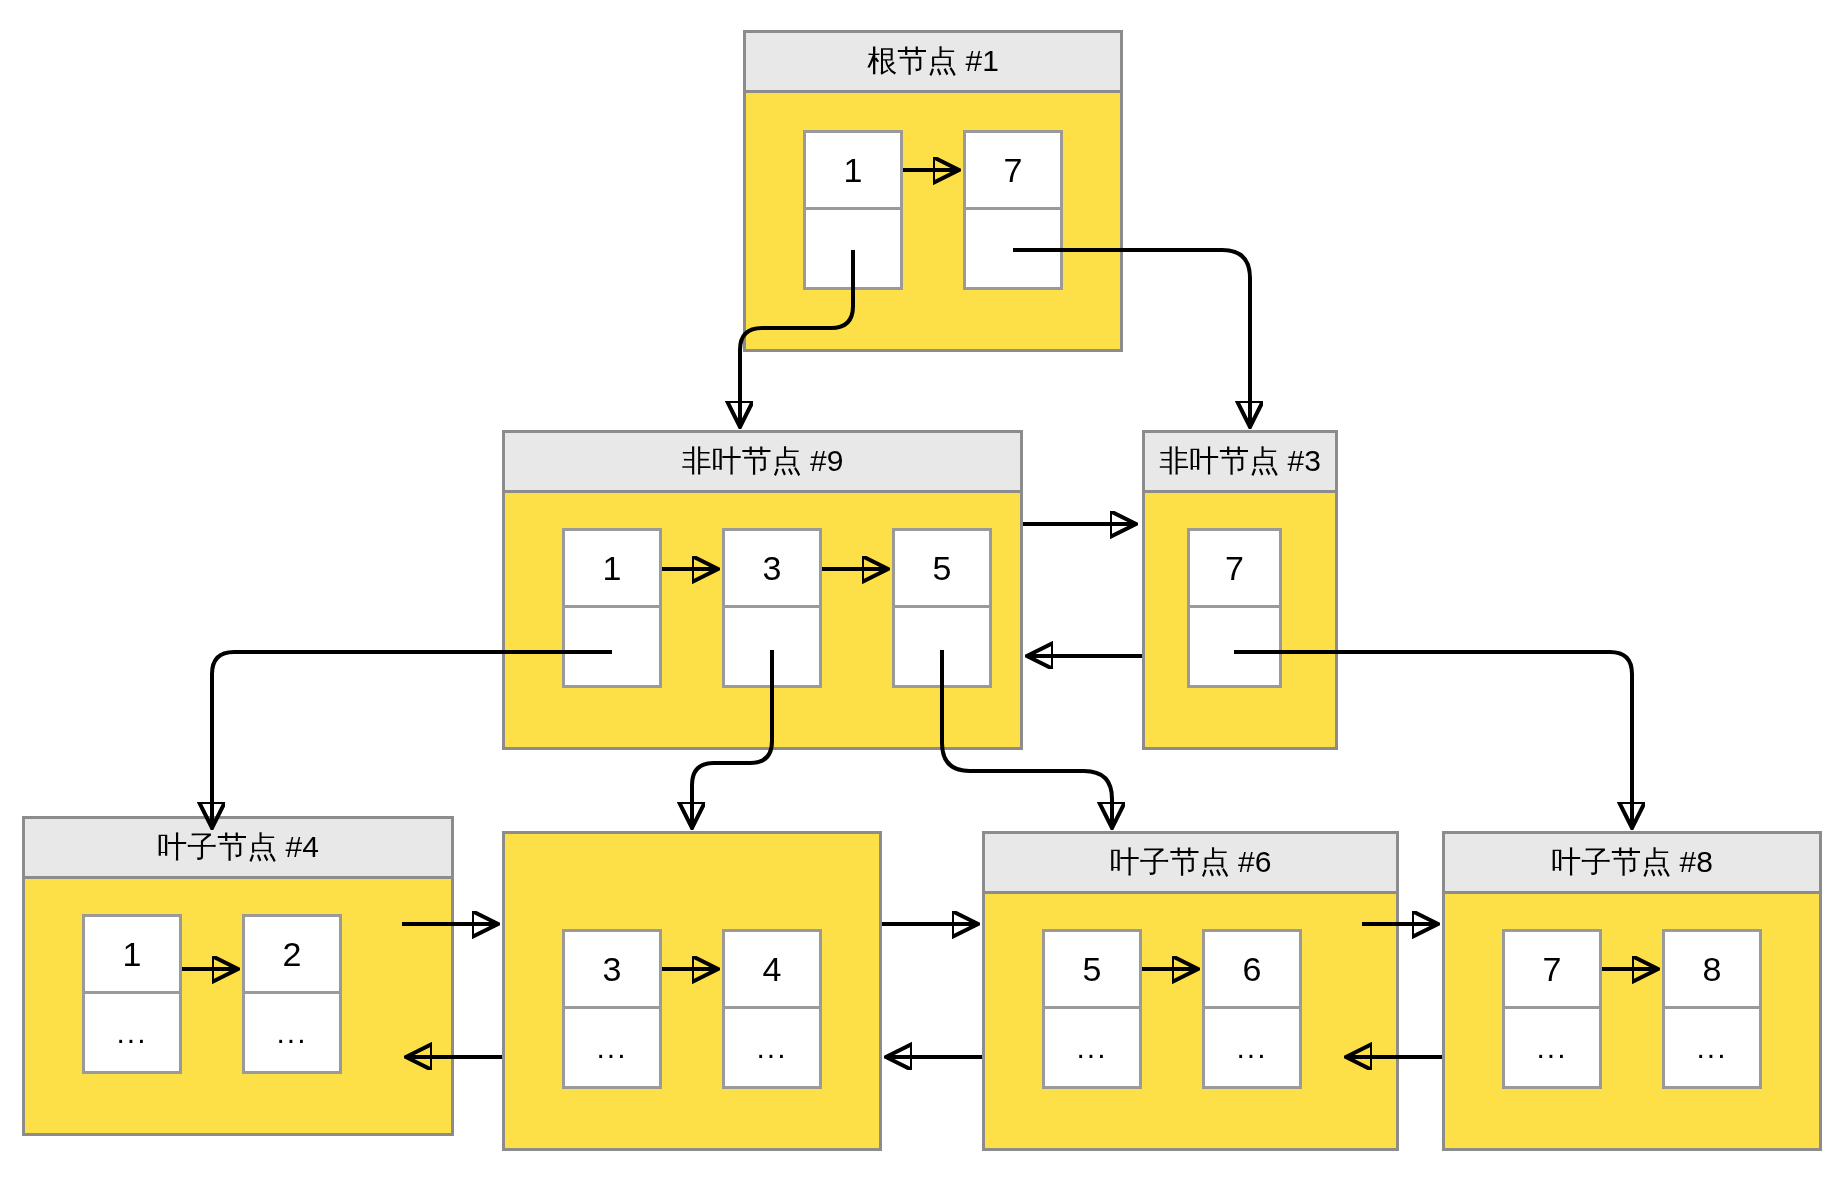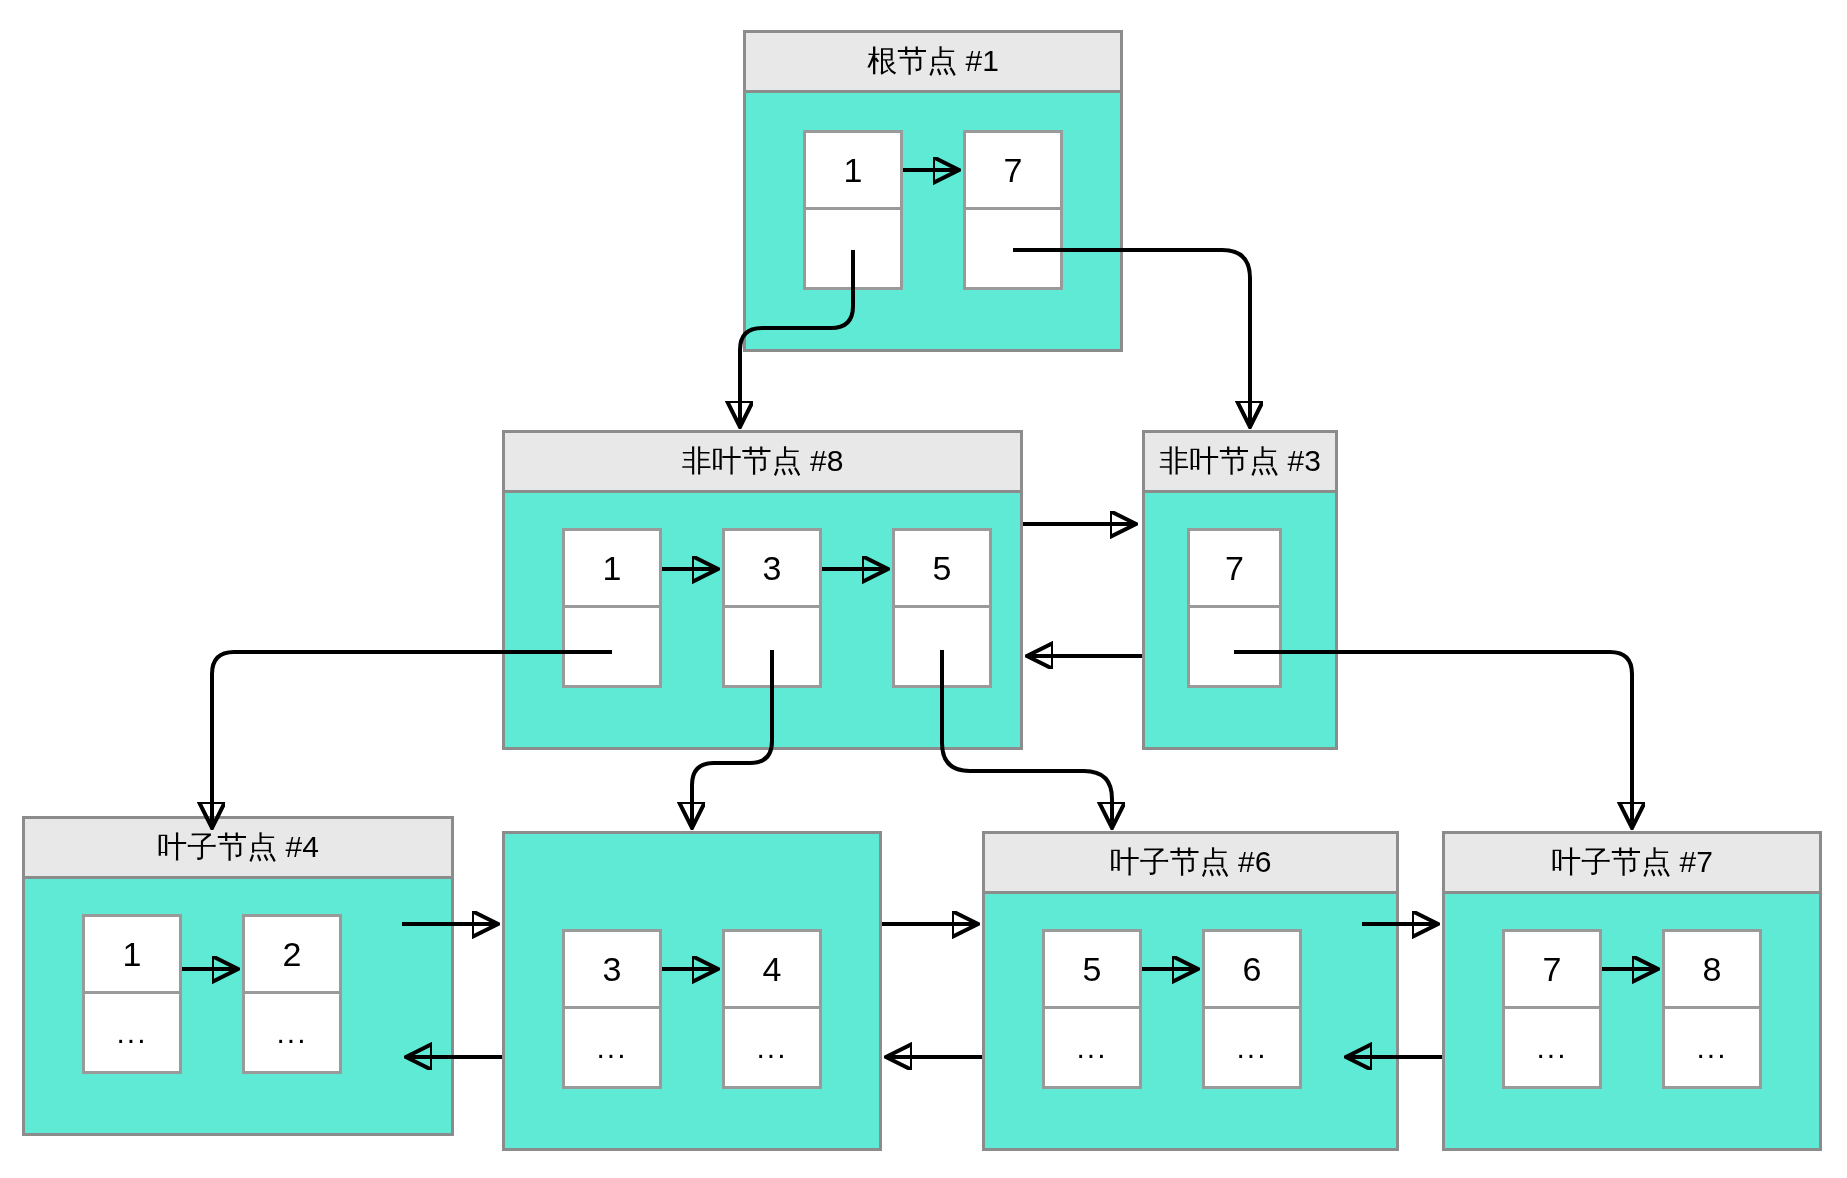--- a/index.html
+++ b/index.html
@@ -5,21 +5,21 @@
   :root{
     --node_border:#8c8c8c;
     --cell_border:#9a9a9a;
     --title_fill:#e8e8e8;
     --line:#000000;
     --canvas_bg:#ffffff;
   }
   html,body{margin:0;padding:0;}
   body{background:var(--canvas_bg);font-family:"Liberation Sans","DejaVu Sans",sans-serif;}
   .canvas{position:relative;width:1847px;height:1178px;background:var(--canvas_bg);overflow:hidden;}
-  .node{position:absolute;border:3px solid var(--node_border);box-sizing:border-box;background:#5eead4;}
+  .node{position:absolute;border:3px solid var(--node_border);box-sizing:border-box;background:#fde047;}
   .node-title{height:57px;border-bottom:3px solid var(--node_border);background:var(--title_fill);
     display:flex;align-items:center;justify-content:center;font-size:30px;color:#000;}
   .cell{position:absolute;width:100px;height:160px;border:3px solid var(--cell_border);
     box-sizing:border-box;background:#fff;}
   .cell-key{height:77px;border-bottom:3px solid var(--cell_border);box-sizing:border-box;
     display:flex;align-items:center;justify-content:center;font-size:34px;color:#000;}
   .cell-ptr{height:77px;display:flex;align-items:center;justify-content:center;
     font-size:30px;color:#000;letter-spacing:2px;}
   .wires{position:absolute;left:0;top:0;pointer-events:none;}
   .wires path,.wires line{stroke:var(--line);stroke-width:4;fill:none;}
@@ -38,21 +38,21 @@
       <div class="cell-ptr"></div>
     </div>
     <div class="cell" style="left:217px;top:97px">
       <div class="cell-key">7</div>
       <div class="cell-ptr"></div>
     </div>
   </div>
 
   <div class="node" style="left:502px;top:430px;width:521px;height:320px">
     <div class="node-title">
-      <span>非叶节点 #8</span>
+      <span>非叶节点 #9</span>
     </div>
     <div class="cell" style="left:57px;top:95px">
       <div class="cell-key">1</div>
       <div class="cell-ptr"></div>
     </div>
     <div class="cell" style="left:217px;top:95px">
       <div class="cell-key">3</div>
       <div class="cell-ptr"></div>
     </div>
     <div class="cell" style="left:387px;top:95px">
@@ -105,21 +105,21 @@
       <div class="cell-ptr">...</div>
     </div>
     <div class="cell" style="left:217px;top:95px">
       <div class="cell-key">6</div>
       <div class="cell-ptr">...</div>
     </div>
   </div>
 
   <div class="node" style="left:1442px;top:831px;width:380px;height:320px">
     <div class="node-title">
-      <span>叶子节点 #7</span>
+      <span>叶子节点 #8</span>
     </div>
     <div class="cell" style="left:57px;top:95px">
       <div class="cell-key">7</div>
       <div class="cell-ptr">...</div>
     </div>
     <div class="cell" style="left:217px;top:95px">
       <div class="cell-key">8</div>
       <div class="cell-ptr">...</div>
     </div>
   </div>

